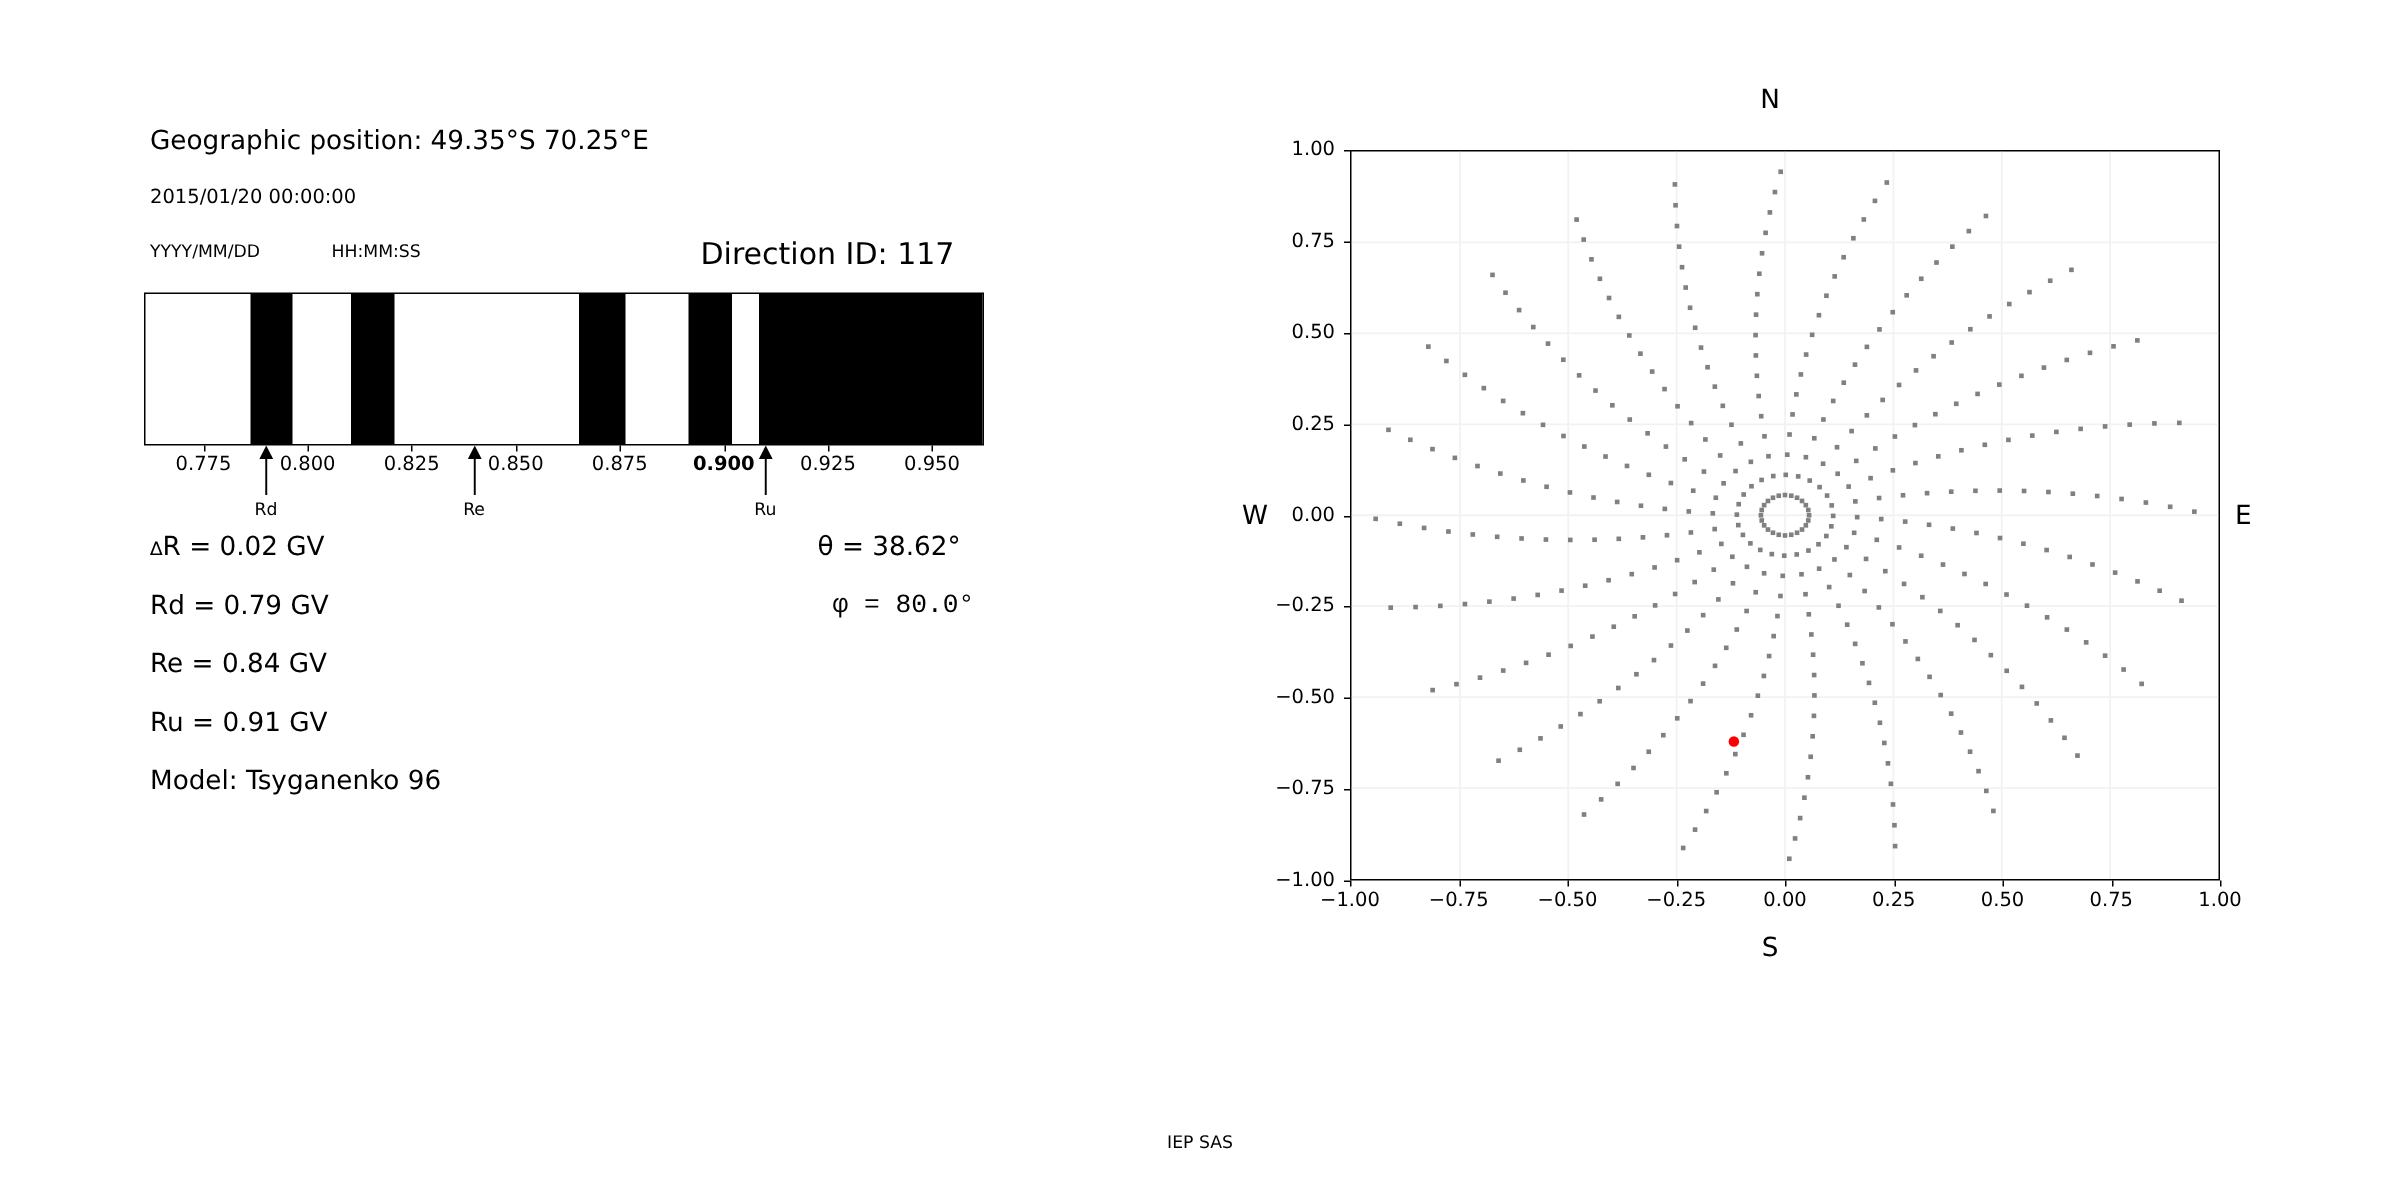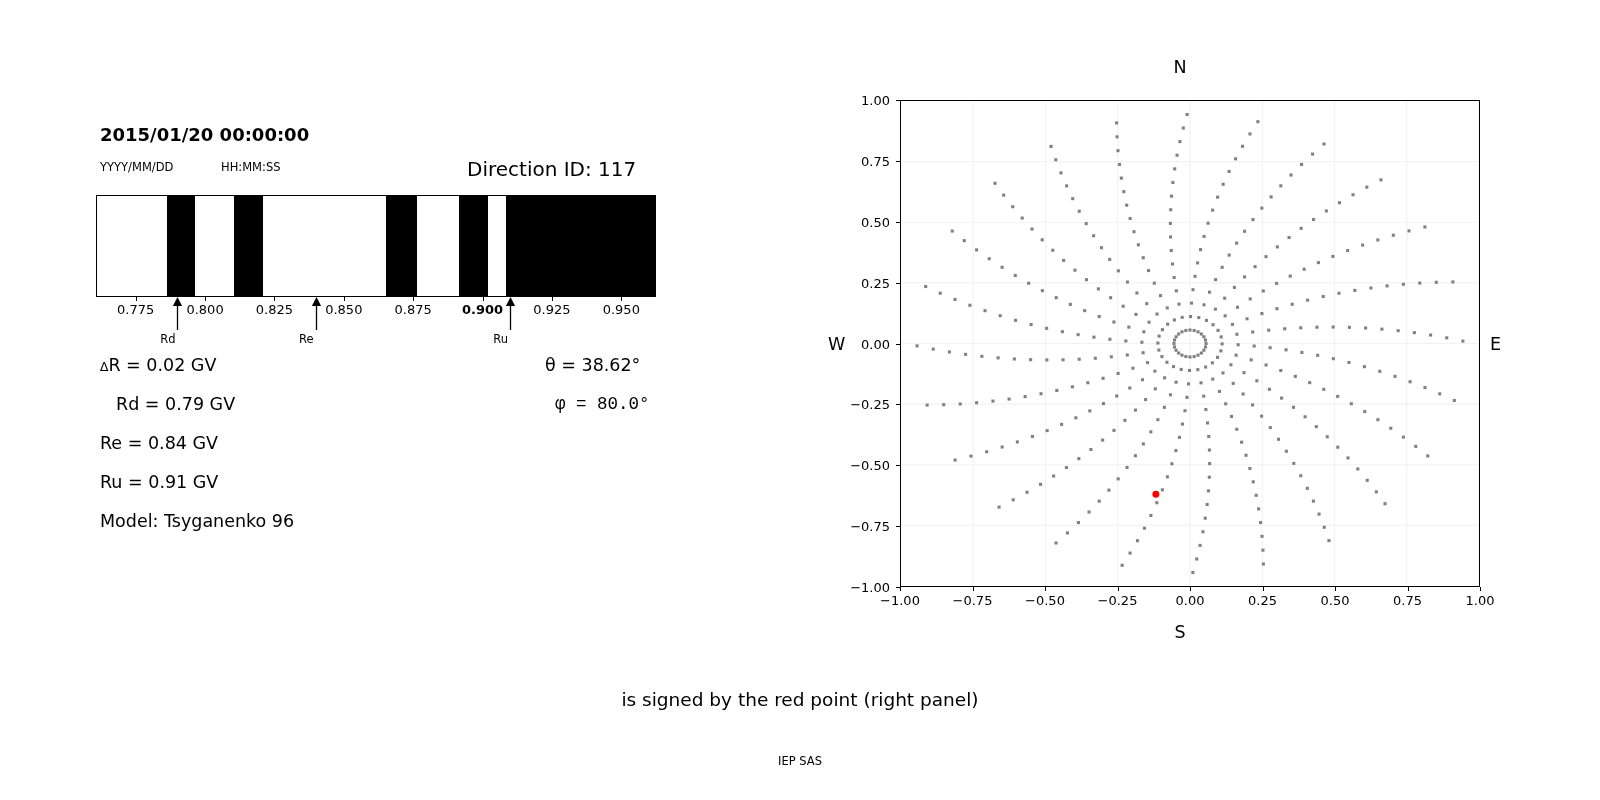--- a/index.html
+++ b/index.html
@@ -22,21 +22,21 @@
     left: 0; top: 0;
     width: 760px; height: 660px;
   }
 
   .hdr-line {
     position: absolute;
     white-space: nowrap;
     color: #000;
   }
   #geo-position { left: 100px; top: 84px; font-size: 17.5px; }
-  #datetime-line { left: 100px; top: 124px; font-size: 18px; font-weight: bold; }
+  #datetime-line { left: 100px; top: 124px; font-size: 13px; }
   #fmt-date { left: 100px; top: 160px; font-size: 11.5px; }
   #fmt-time { left: 221px; top: 160px; font-size: 11.5px; }
   #direction-id { left: 467px; top: 157px; font-size: 20px; }
 
   
   #penumbra-wrap {
     position: absolute;
     left: 96px; top: 195px;
     width: 560px; height: 102px;
   }
@@ -68,40 +68,40 @@
     font-size: 13px;
     transform: translateX(-50%);
     white-space: nowrap;
     color: #000;
   }
   .pen-marker {
     position: absolute;
     top: 297px;
     width: 34px;
     margin-left: -17px;
-    text-align: left;
+    text-align: center;
   }
   .pen-marker .arrow-svg { display: block; margin: 0 auto; }
   .pen-marker .mk-label {
     display: block;
     font-size: 11.5px;
     margin-top: 1px;
     color: #000;
   }
 
   
   .param {
     position: absolute;
     font-size: 17.5px;
     white-space: nowrap;
     color: #000;
   }
   .param .delta { font-size: 12.5px; }
   #p-dr    { left: 100px; top: 355px; }
-  #p-rd    { left: 116px; top: 394px; }
+  #p-rd    { left: 100px; top: 394px; }
   #p-re    { left: 100px; top: 433px; }
   #p-ru    { left: 100px; top: 472px; }
   #p-model { left: 100px; top: 511px; }
   #p-theta { left: 545px; top: 355px; }
   #p-phi   { left: 555px; top: 394px; font-family: Liberation Mono, monospace; }
 
   
   #right-panel {
     position: absolute;
     left: 780px; top: 0;
@@ -171,20 +171,21 @@
     text-align: center;
     font-size: 11.5px;
     color: #000;
   }
 </style>
 </head>
 <body>
 
 <div id="left-panel">
 
+  <div class="hdr-line" id="geo-position">Geographic position: 49.35°S 70.25°E</div>
 
   <div class="hdr-line" id="datetime-line">2015/01/20 00:00:00</div>
 
   <div class="hdr-line" id="fmt-date">YYYY/MM/DD</div>
 
   <div class="hdr-line" id="fmt-time">HH:MM:SS</div>
 
   <div class="hdr-line" id="direction-id">Direction ID: 117</div>
 
   <div id="penumbra-wrap">
@@ -719,16 +720,15 @@
     </div>
 
   <div class="compass" id="cmp-n">N</div>
   <div class="compass" id="cmp-s">S</div>
   <div class="compass" id="cmp-w">W</div>
   <div class="compass" id="cmp-e">E</div>
 
 </div>
 
 <div id="caption">
-  <div>is signed by the red point (right panel)</div>
 </div>
 
 <div id="footer-credit">IEP SAS</div>
 
 </body></html>

